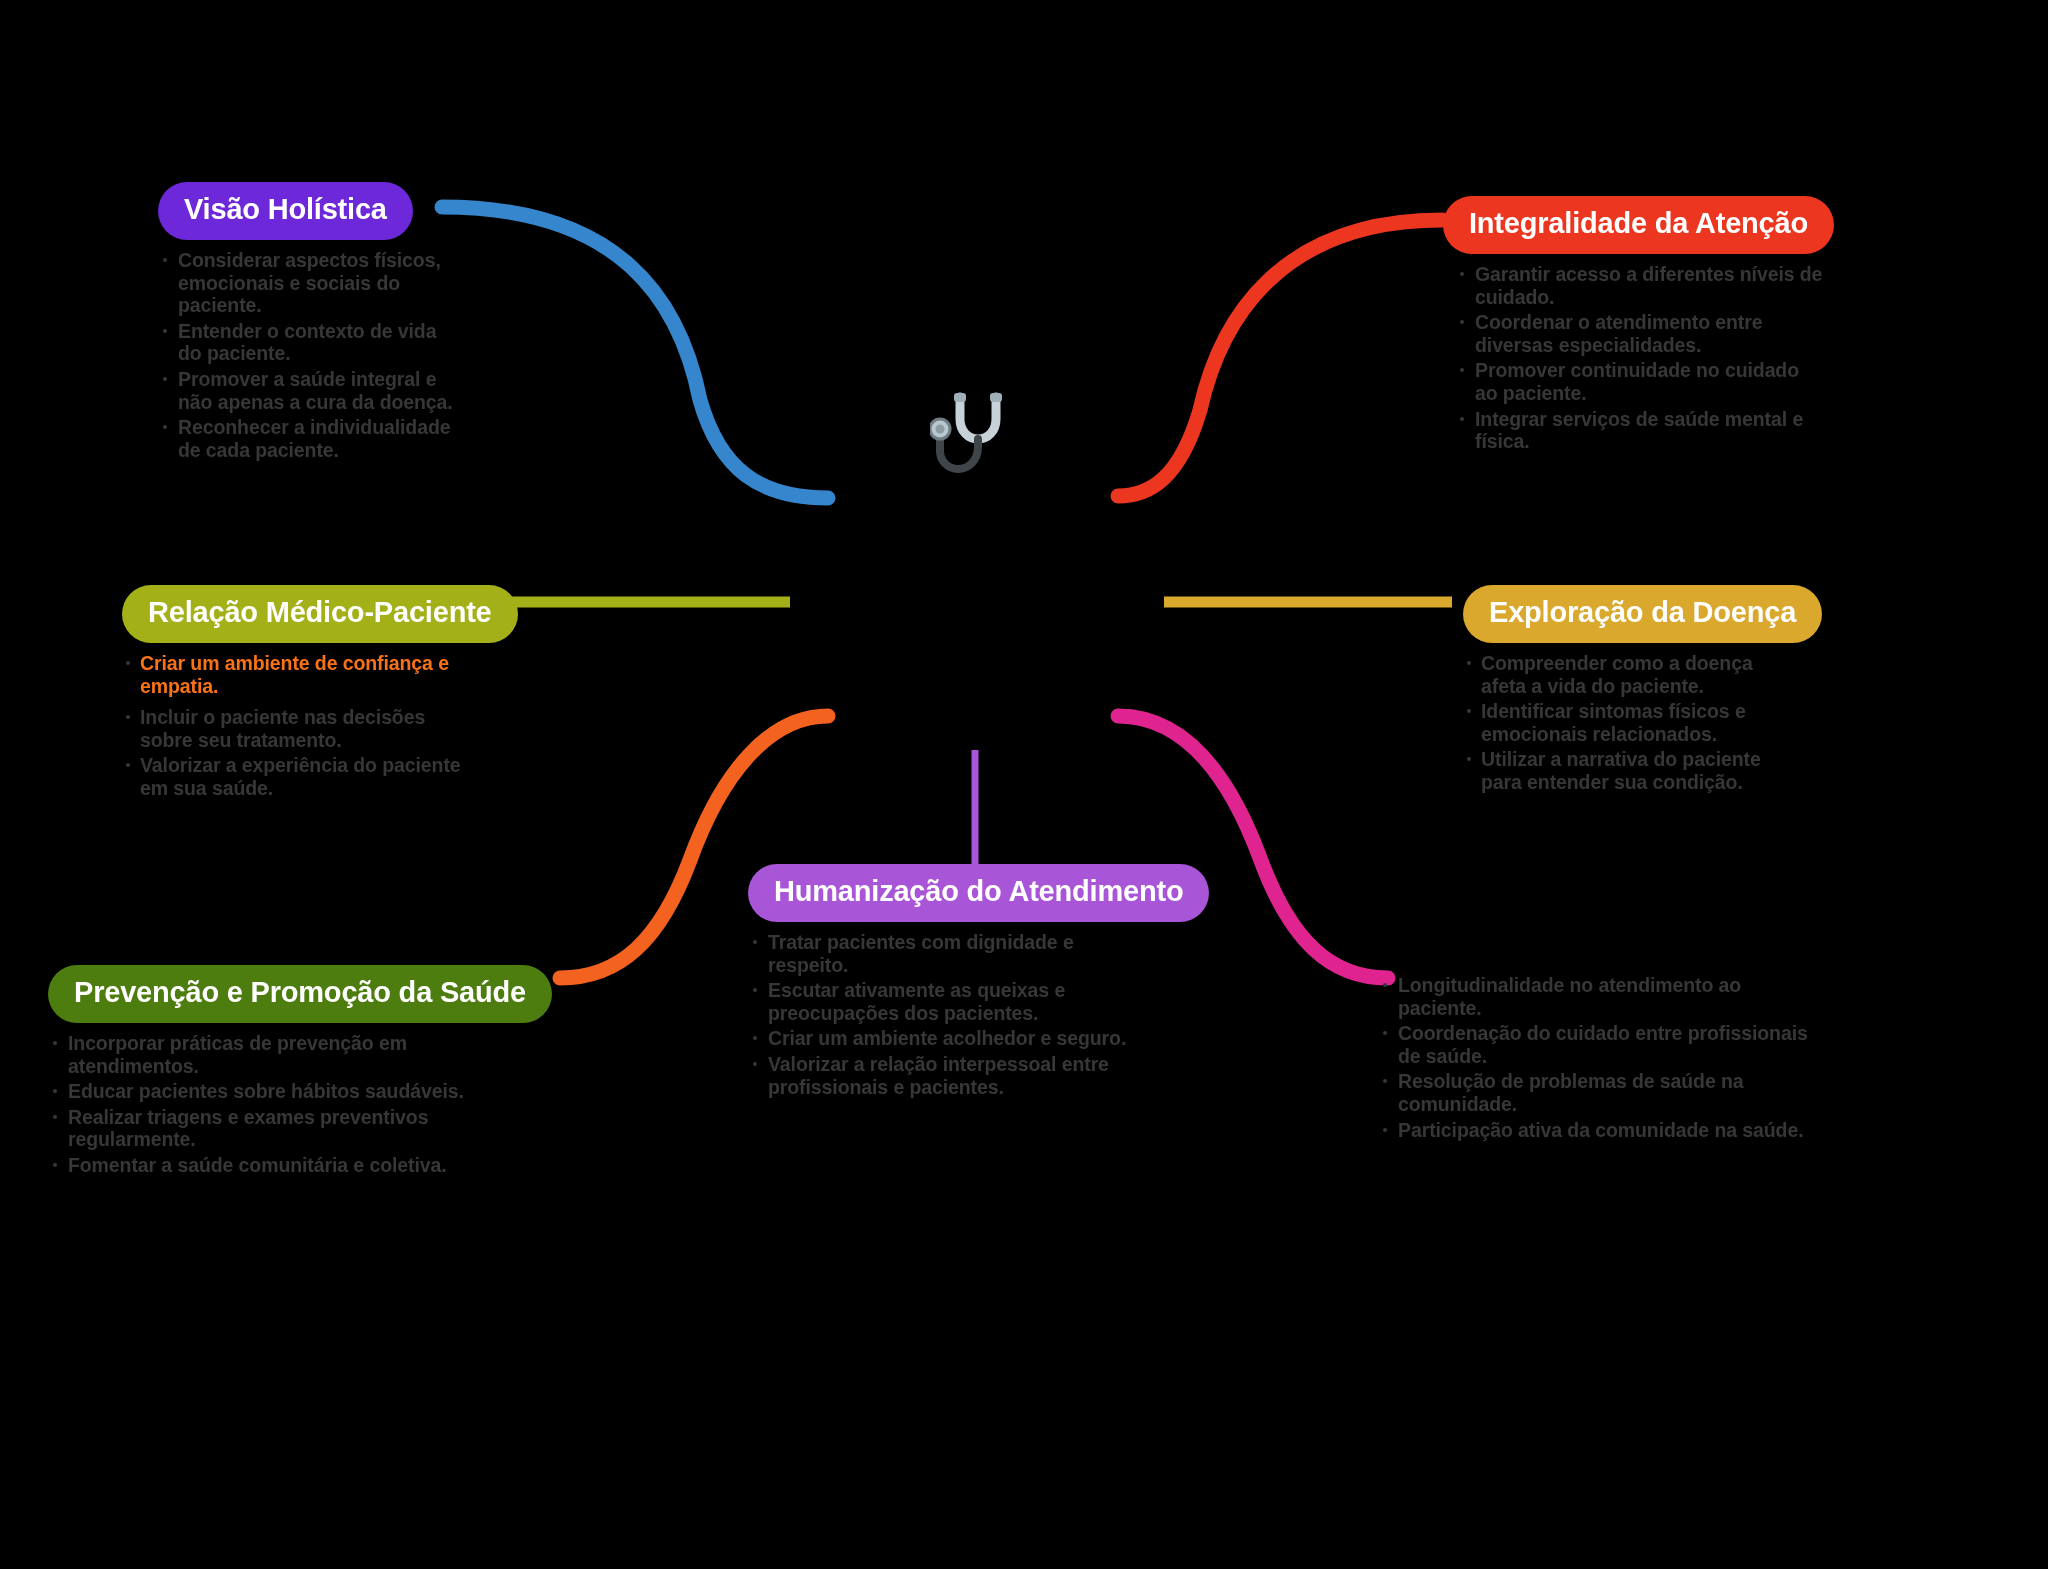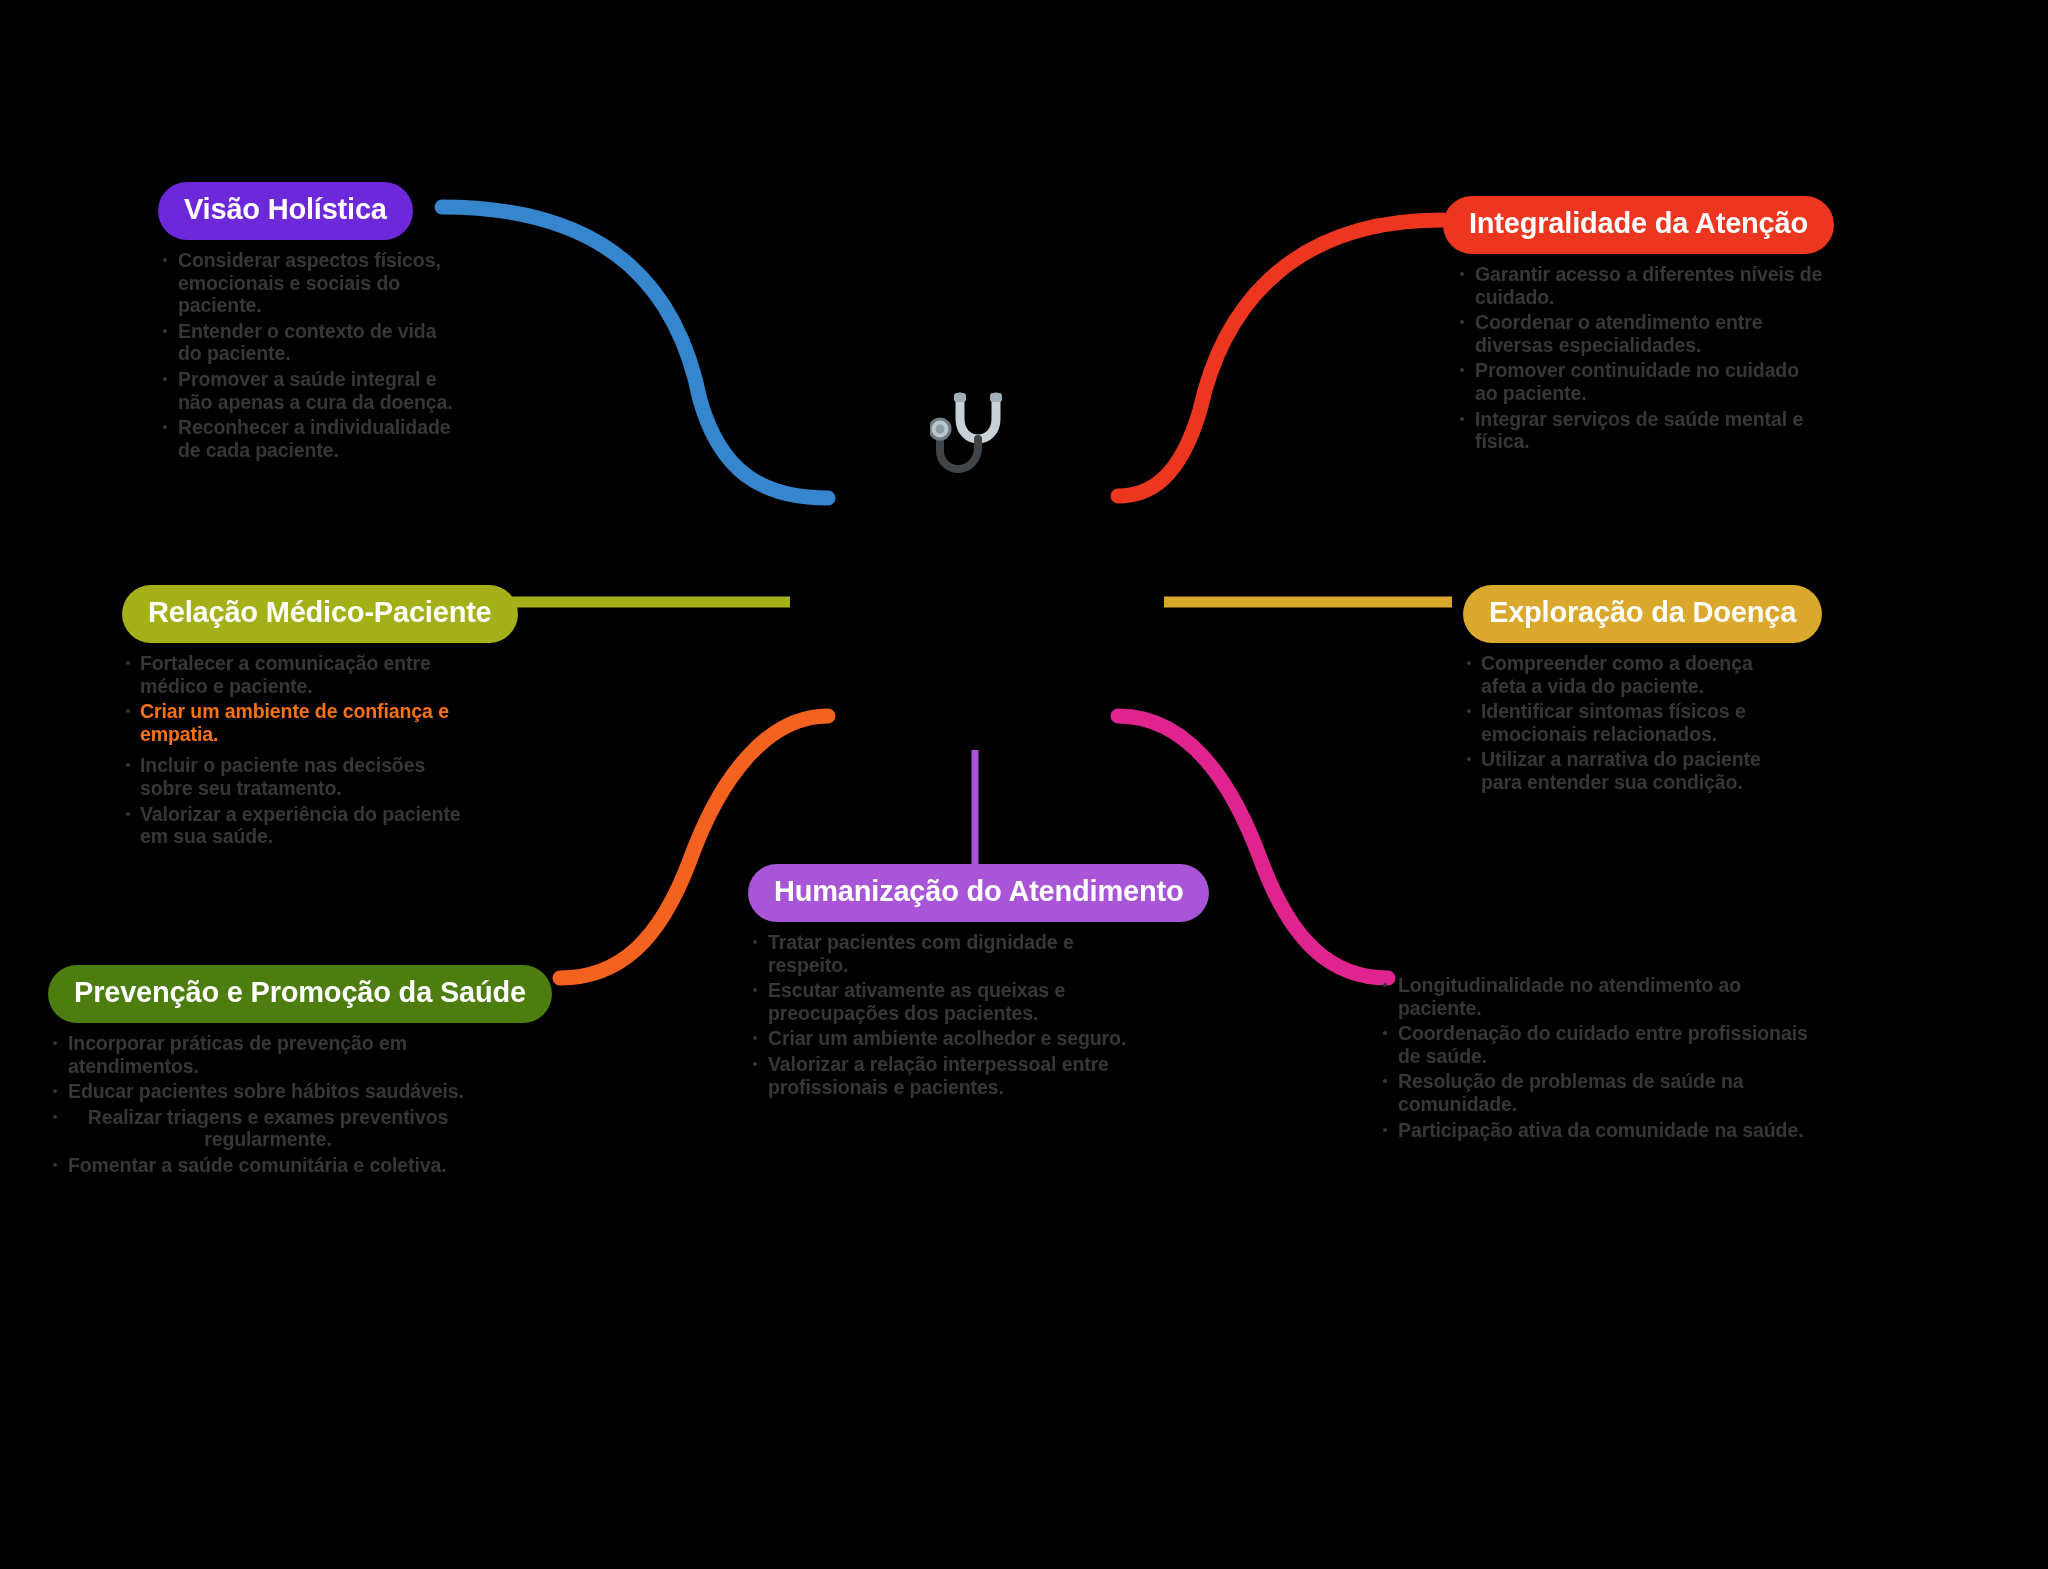--- a/index.html
+++ b/index.html
@@ -153,21 +153,20 @@
       <li style="color: rgb(55, 55, 55);">Garantir acesso a diferentes níveis de cuidado.</li>
       <li style="color: rgb(55, 55, 55);">Coordenar o atendimento entre diversas especialidades.</li>
       <li style="color: rgb(55, 55, 55);">Promover continuidade no cuidado ao paciente.</li>
       <li style="color: rgb(55, 55, 55);">Integrar serviços de saúde mental e física.</li>
     </ul>
   </div>
 
   <div class="branch b-relacao">
     <span class="pill pill-lg" style="background: rgb(163, 176, 24);">Relação Médico-Paciente</span>
     <ul class="bullets">
-      <li style="color: rgb(55, 55, 55);">Fortalecer a comunicação entre médico e paciente.</li>
       <li style="color: #f97316;">Criar um ambiente de confiança e empatia.</li>
       <li style="color: rgb(55, 55, 55); margin-top: 9px;">Incluir o paciente nas decisões sobre seu tratamento.</li>
       <li style="color: rgb(55, 55, 55);">Valorizar a experiência do paciente em sua saúde.</li>
     </ul>
   </div>
 
   <div class="branch b-exploracao">
     <span class="pill pill-lg" style="background: rgb(217, 168, 44);">Exploração da Doença</span>
     <ul class="bullets">
       <li style="color: rgb(55, 55, 55);">Compreender como a doença afeta a vida do paciente.</li>
@@ -184,21 +183,21 @@
       <li style="color: rgb(55, 55, 55);">Criar um ambiente acolhedor e seguro.</li>
       <li style="color: rgb(55, 55, 55);">Valorizar a relação interpessoal entre profissionais e pacientes.</li>
     </ul>
   </div>
 
   <div class="branch b-prevencao">
     <span class="pill pill-lg" style="background: #4d7c0f;">Prevenção e Promoção da Saúde</span>
     <ul class="bullets">
       <li style="color: rgb(55, 55, 55);">Incorporar práticas de prevenção em atendimentos.</li>
       <li style="color: rgb(55, 55, 55);">Educar pacientes sobre hábitos saudáveis.</li>
-      <li style="color: rgb(55, 55, 55); text-align: center;">Realizar triagens e exames preventivos regularmente.</li>
+      <li style="color: rgb(55, 55, 55);">Realizar triagens e exames preventivos regularmente.</li>
       <li style="color: rgb(55, 55, 55);">Fomentar a saúde comunitária e coletiva.</li>
     </ul>
   </div>
 
   <div class="branch b-diretrizes">
     <ul class="bullets">
       <li style="color: rgb(55, 55, 55);">Longitudinalidade no atendimento ao paciente.</li>
       <li style="color: rgb(55, 55, 55);">Coordenação do cuidado entre profissionais de saúde.</li>
       <li style="color: rgb(55, 55, 55);">Resolução de problemas de saúde na comunidade.</li>
       <li style="color: rgb(55, 55, 55);">Participação ativa da comunidade na saúde.</li>

